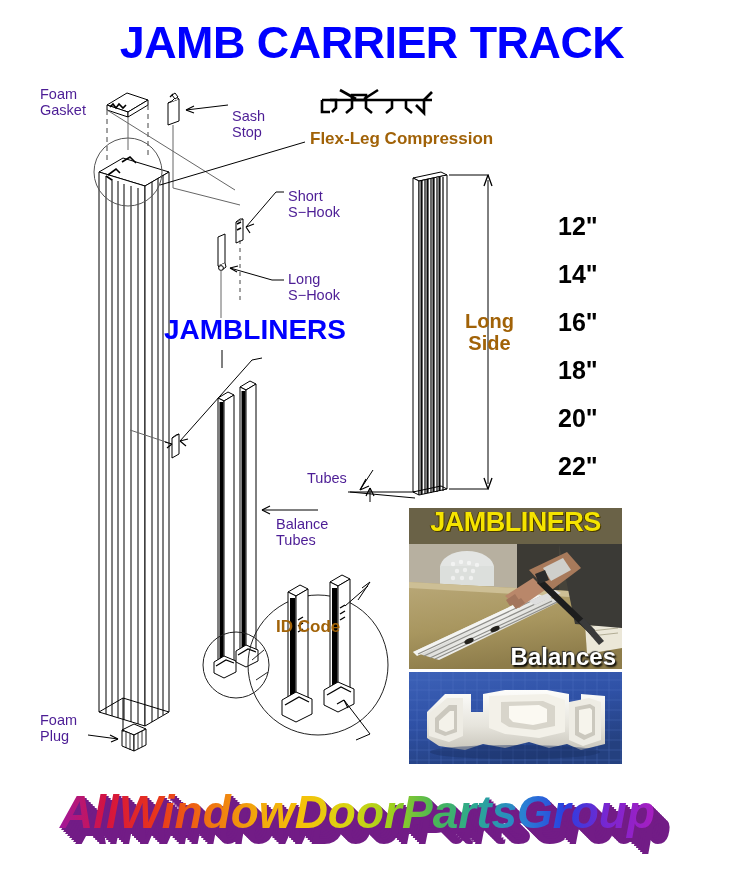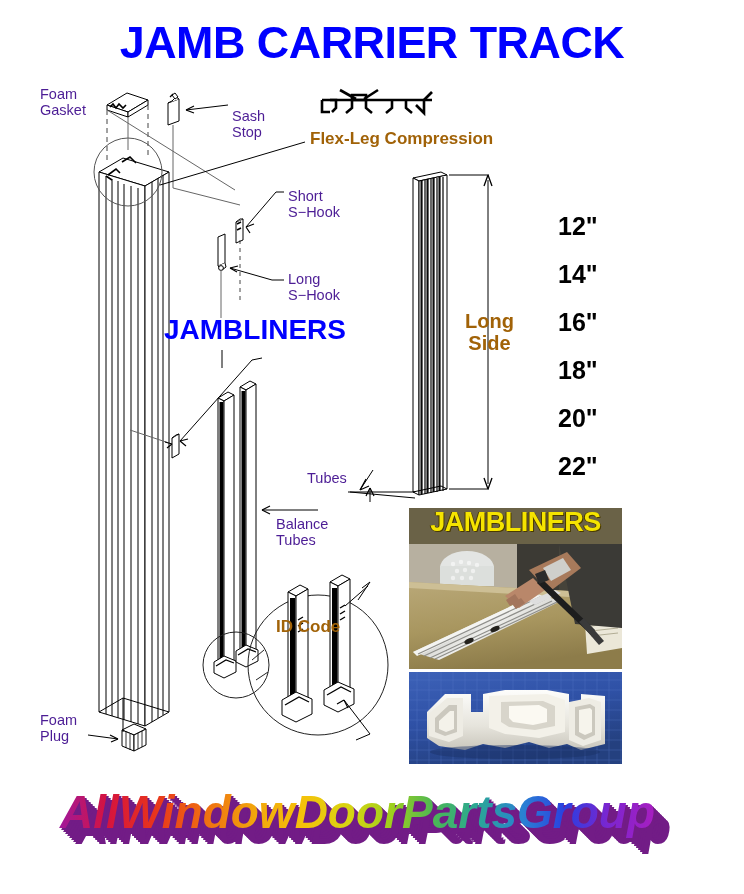--- a/index.html
+++ b/index.html
@@ -430,20 +430,21 @@
         <path d="M103,96 L112,90 L116,95 L107,101 Z"></path>
       </g>
 
       <path d="M134,60 L154,50 L162,62 L142,73 Z" fill="#cfcfcb"></path>
 
       <path d="M132,70 L186,122 L182,127 L128,75 Z" fill="#1d1d1d"></path>
       <path d="M126,66 L136,62 L140,72 L130,76 Z" fill="#2c2c2c"></path>
       <path d="M175,110 L195,133 L190,137 L170,114 Z" fill="#3a3a3a"></path>
     </svg>
     <div class="photo-caption-top">JAMBLINERS</div>
+    <div class="photo-caption-bottom">Balances</div>
   </div>
 
   <div class="photo" id="photo-profile">
     <svg width="213" height="92" viewBox="0 0 213 92">
       <defs>
         <linearGradient id="bluemat" x1="0" y1="0" x2="0.4" y2="1">
           <stop offset="0%" stop-color="#3d62b8"></stop>
           <stop offset="50%" stop-color="#2f51a6"></stop>
           <stop offset="100%" stop-color="#24407f"></stop>
         </linearGradient>

